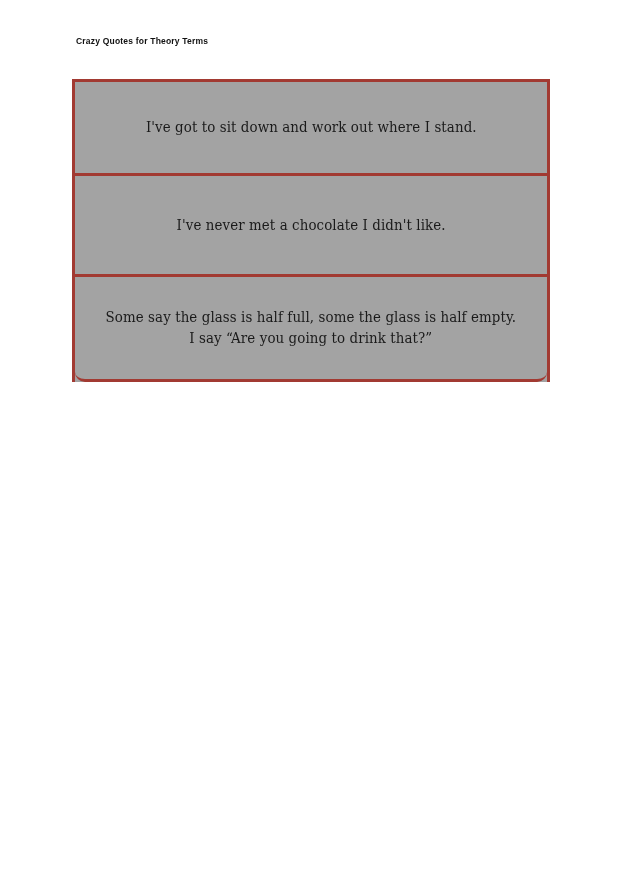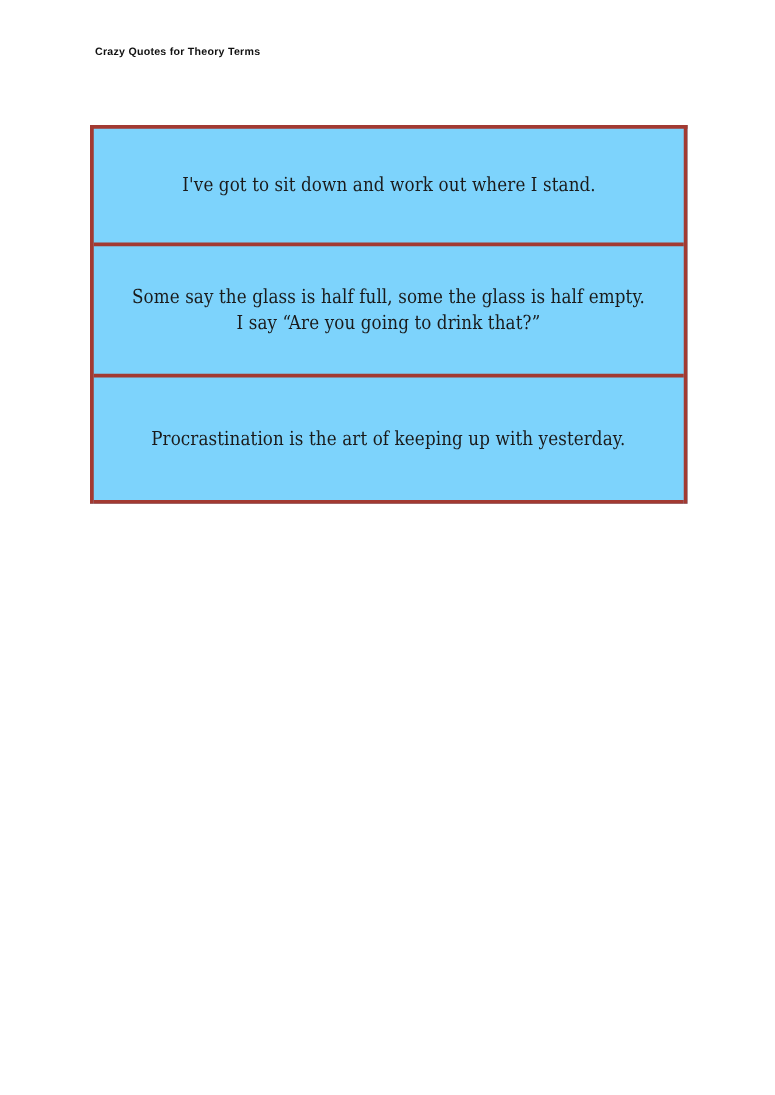--- a/index.html
+++ b/index.html
@@ -30,22 +30,21 @@
     letter-spacing: 0.2px;
   }
   .quote-table {
     position: absolute;
     top: 79px;
     left: 72px;
     width: 478px;
     border: 3px solid #a23a32;
     border-bottom: none;
     box-sizing: border-box;
-    background: #7dd3fc;
-    margin-top: 21px;
+    background: #a3a3a3;
   }
   .quote-row {
     border-bottom: 3px solid #a23a32;
     box-sizing: border-box;
     display: flex;
     align-items: center;
     justify-content: center;
     padding: 6px 14px;
   }
   .quote-text {
@@ -66,27 +65,27 @@
 <div class="page">
 
   <div class="doc-header">Crazy Quotes for Theory Terms</div>
 
   <div class="quote-table">
 
     <div class="quote-row" style="height:94px;">
       <div class="quote-text">I've got to sit down and work out where I stand.</div>
     </div>
 
+    <div class="quote-row" style="height:101px;">
+      <div class="quote-text">I've never met a chocolate I didn't like.</div>
+    </div>
 
-    <div class="quote-row" style="height:105px;">
+    <div class="quote-row" style="height:105px;border-radius:10px;">
       <div class="quote-text">Some say the glass is half full, some the glass is half empty.
 I say “Are you going to drink that?”</div>
     </div>
 
 
 
 
-    <div class="quote-row" style="height:101px;">
-      <div class="quote-text">Procrastination is the art of keeping up with yesterday.</div>
-    </div>
 
   </div>
 </div>
 
 </body></html>

